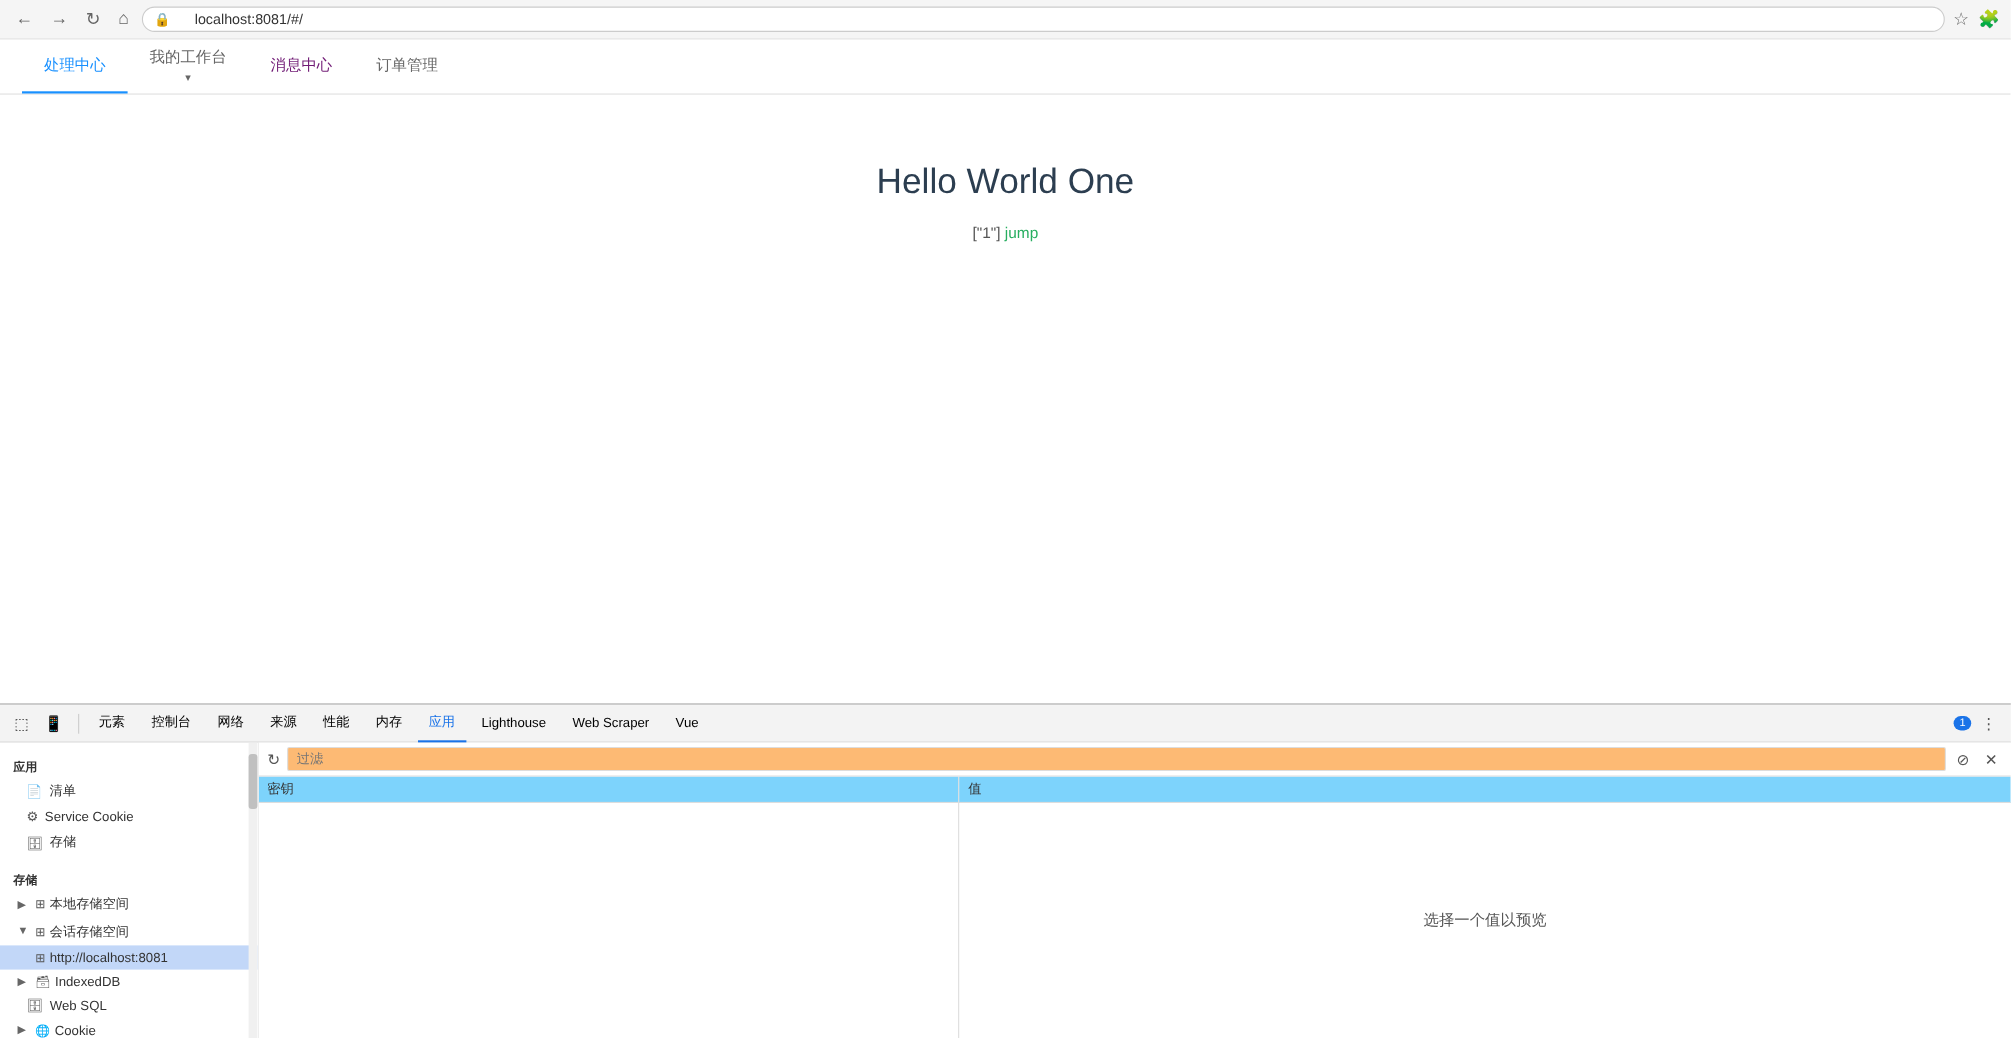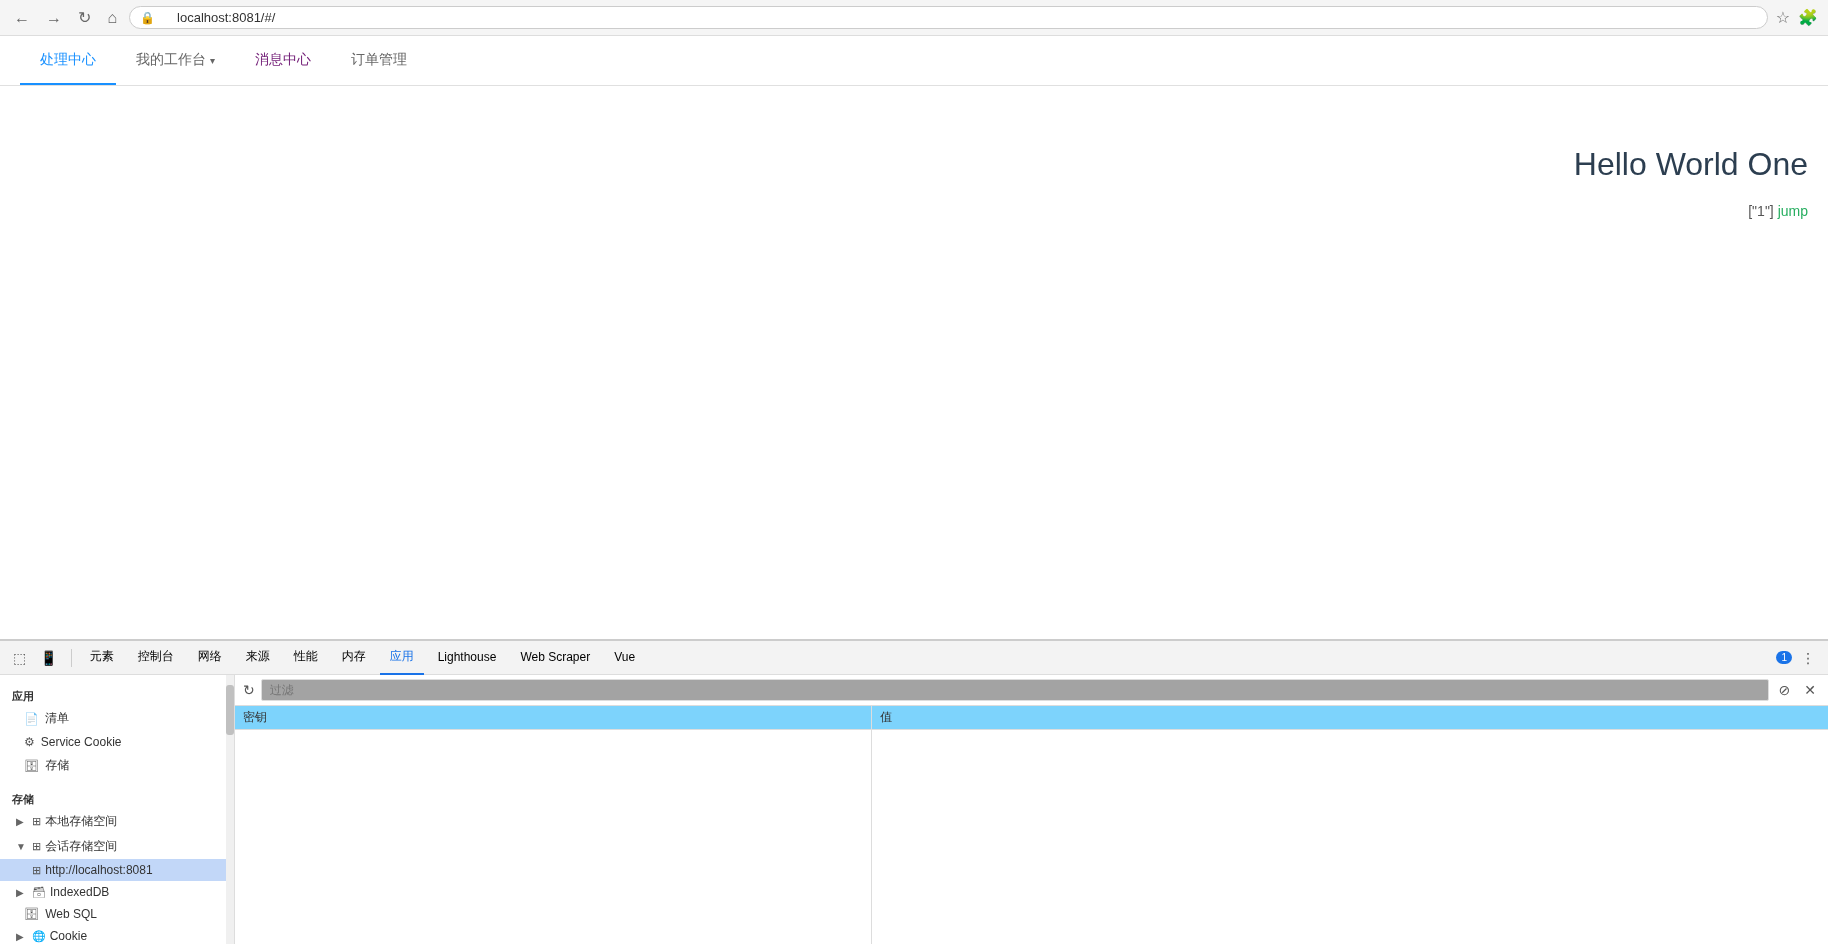--- a/index.html
+++ b/index.html
@@ -28,25 +28,25 @@
     .app-nav {
       display: flex; align-items: center; padding: 0 20px; border-bottom: 1px solid #e0e0e0;
       height: 50px; gap: 0;
     }
     .nav-item {
       padding: 14px 20px; font-size: 14px; cursor: pointer; color: #666;
       border-bottom: 2px solid transparent; margin-bottom: -1px;
     }
     .nav-item.active { color: #1890ff; border-bottom: 2px solid #1890ff; }
     .nav-item.disabled { color: #701a75; cursor: default; }
-    .nav-item-with-arrow { display: flex; align-items: center; gap: 4px; }
+    .nav-item-with-arrow { display: flex; align-items: center; gap: 4px; flex-direction: column; }
 
     
     .app-content {
-      display: flex; flex-direction: column; align-items: flex-end; justify-content: center;
+      display: flex; flex-direction: column; align-items: center; justify-content: center;
       padding: 60px 20px; gap: 20px;
     }
     .page-title { font-size: 32px; color: #2c3e50; font-weight: normal; }
     .page-link-row { font-size: 14px; color: #555; }
     .page-link { color: #27ae60; text-decoration: none; }
 
     
     .devtools {
       position: fixed; bottom: 0; left: 0; right: 0;
       height: 305px; border-top: 2px solid #ccc; background: #fff; display: flex; flex-direction: column;
@@ -105,21 +105,21 @@
     .dt-main { flex: 1; display: flex; flex-direction: column; overflow: hidden; }
 
     
     .dt-filter-bar {
       display: flex; align-items: center; border-bottom: 1px solid #ddd;
       padding: 4px 8px; gap: 6px; background: #fff;
     }
     .dt-refresh-btn { background: none; border: none; cursor: pointer; color: #555; font-size: 14px; }
     .dt-filter-input {
       flex: 1; border: 1px solid #ddd; border-radius: 2px;
-      padding: 3px 8px; font-size: 12px; background: #a3a3a3;
+      padding: 3px 8px; font-size: 12px; background: #fdba74;
     }
     .dt-filter-action { background: none; border: none; cursor: pointer; color: #555; font-size: 14px; padding: 2px 4px; }
     .dt-col-header {
       padding: 4px 8px; font-size: 12px; font-weight: 500; color: #333;
       background: #7dd3fc; border-bottom: 1px solid #ddd; height: 24px;
       display: flex; align-items: center;
     }
     .dt-col-body { padding: 4px 8px; font-size: 12px; }
     .dt-preview-text { font-size: 14px; color: #555; }
 
@@ -258,17 +258,20 @@
       <div class="dt-table-split">
 
         <div class="dt-left-table">
           <div class="dt-col-header">密钥</div>
           <div class="dt-col-body"></div>
         </div>
 
         <div style="flex:1;display:flex;flex-direction:column;">
           <div class="dt-col-header">值</div>
 
+          <div class="dt-right-preview">
+            <span class="dt-preview-text">选择一个值以预览</span>
+          </div>
         </div>
       </div>
     </div>
   </div>
 </div>
 
 </body></html>

